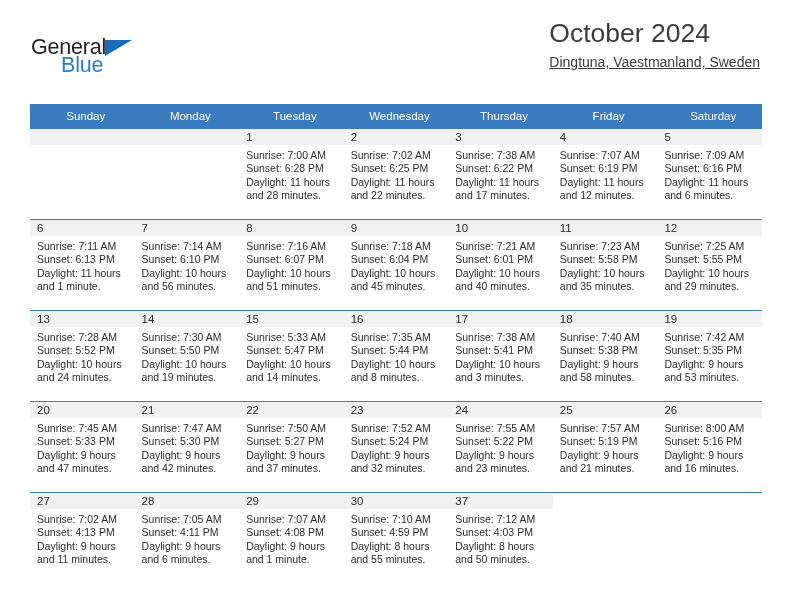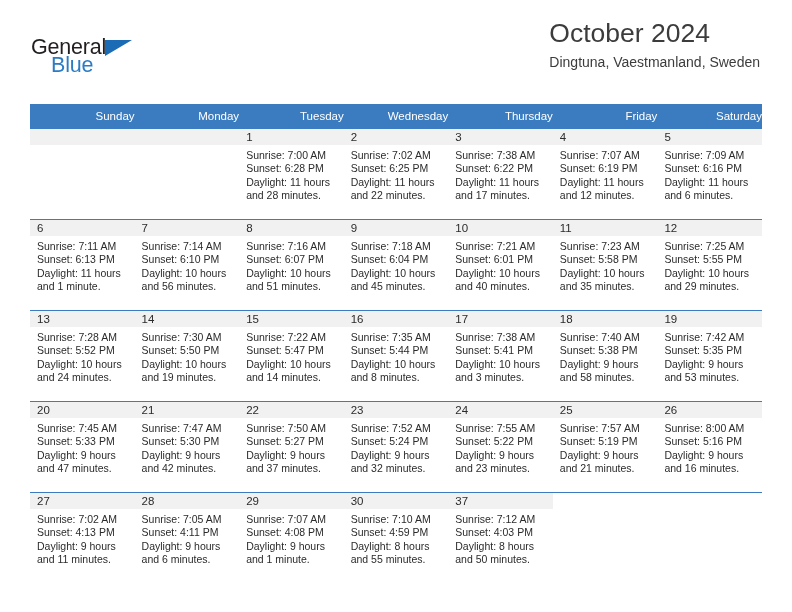--- a/index.html
+++ b/index.html
@@ -45,21 +45,21 @@
     left: 0;
     top: 0;
     font-size: 21.5px;
     letter-spacing: -0.2px;
     color: #231f20;
     font-family: "Liberation Sans", sans-serif;
     line-height: 22px;
   }
   .logo-blue {
     position: absolute;
-    left: 20px;
+    left: 30px;
     top: 18px;
     font-size: 21.5px;
     letter-spacing: -0.2px;
     color: #2b7cc4;
     font-family: "Liberation Sans", sans-serif;
     line-height: 22px;
   }
   .logo-triangle {
     position: absolute;
     left: 74px;
@@ -84,37 +84,38 @@
     line-height: 31px;
     white-space: nowrap;
   }
   .cal-subtitle {
     font-size: 14px;
     color: #3c3c3c;
     font-weight: normal;
     line-height: 19px;
     margin-top: 4px;
     white-space: nowrap;
+    text-decoration: underline;
   }
 
   
   .calendar {
     position: absolute;
     left: 30px;
     top: 104px;
     width: 732px;
     border-collapse: collapse;
     table-layout: fixed;
   }
   .calendar th {
     background: #3b7cc0;
     color: #ffffff;
     font-size: 11.5px;
     font-weight: normal;
-    text-align: right;
+    text-align: center;
     padding: 6px 0 6px 7px;
     height: 21px;
     line-height: 13px;
     margin-left: 16px;
   }
   .calendar td {
     vertical-align: top;
     padding: 0;
     width: 104.57px;
     border-top: 1.6px solid #3b7cc0;
@@ -350,21 +351,21 @@
                 <div>Sunset: 5:50 PM</div>
                 <div>Daylight: 10 hours</div>
                 <div>and 19 minutes.</div>
               </div>
             </div>
           </td>
           <td>
             <div class="cell-inner">
               <div class="day-band">15</div>
               <div class="details">
-                <div>Sunrise: 7:22 AM</div>
+                <div>Sunrise: 5:33 AM</div>
                 <div>Sunset: 5:47 PM</div>
                 <div>Daylight: 10 hours</div>
                 <div>and 14 minutes.</div>
               </div>
             </div>
           </td>
           <td>
             <div class="cell-inner">
               <div class="day-band">16</div>
               <div class="details">

